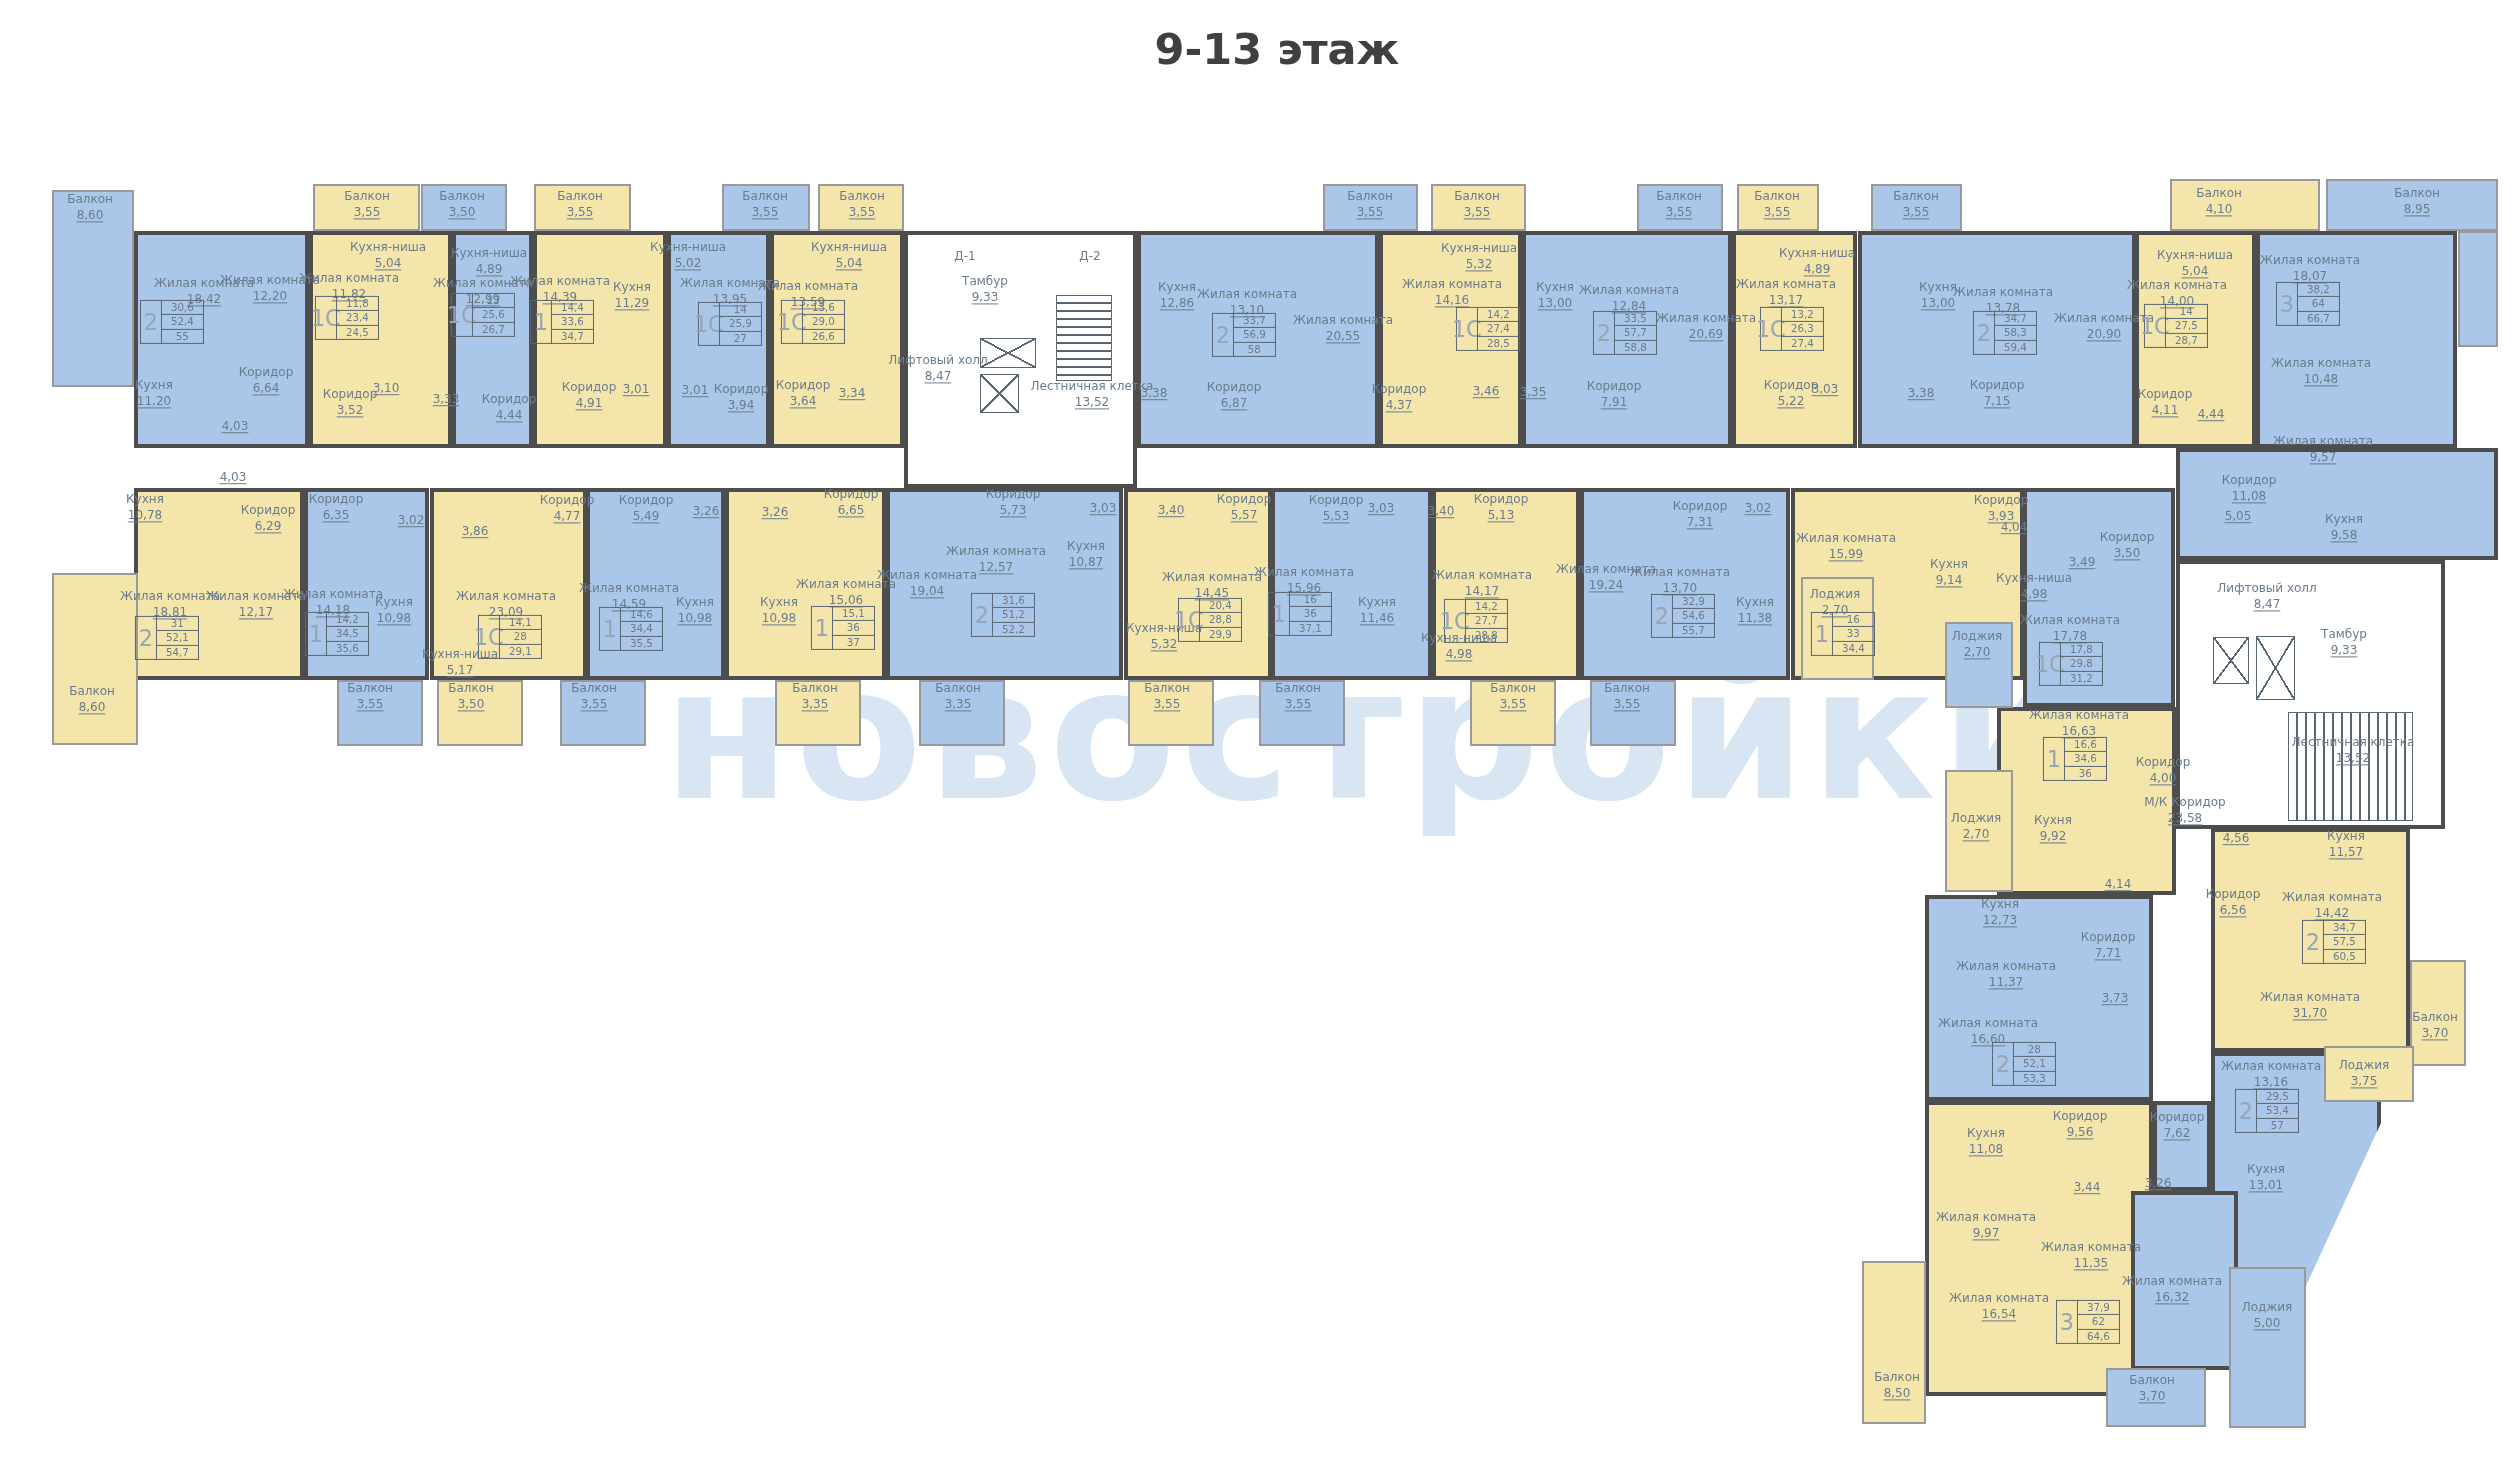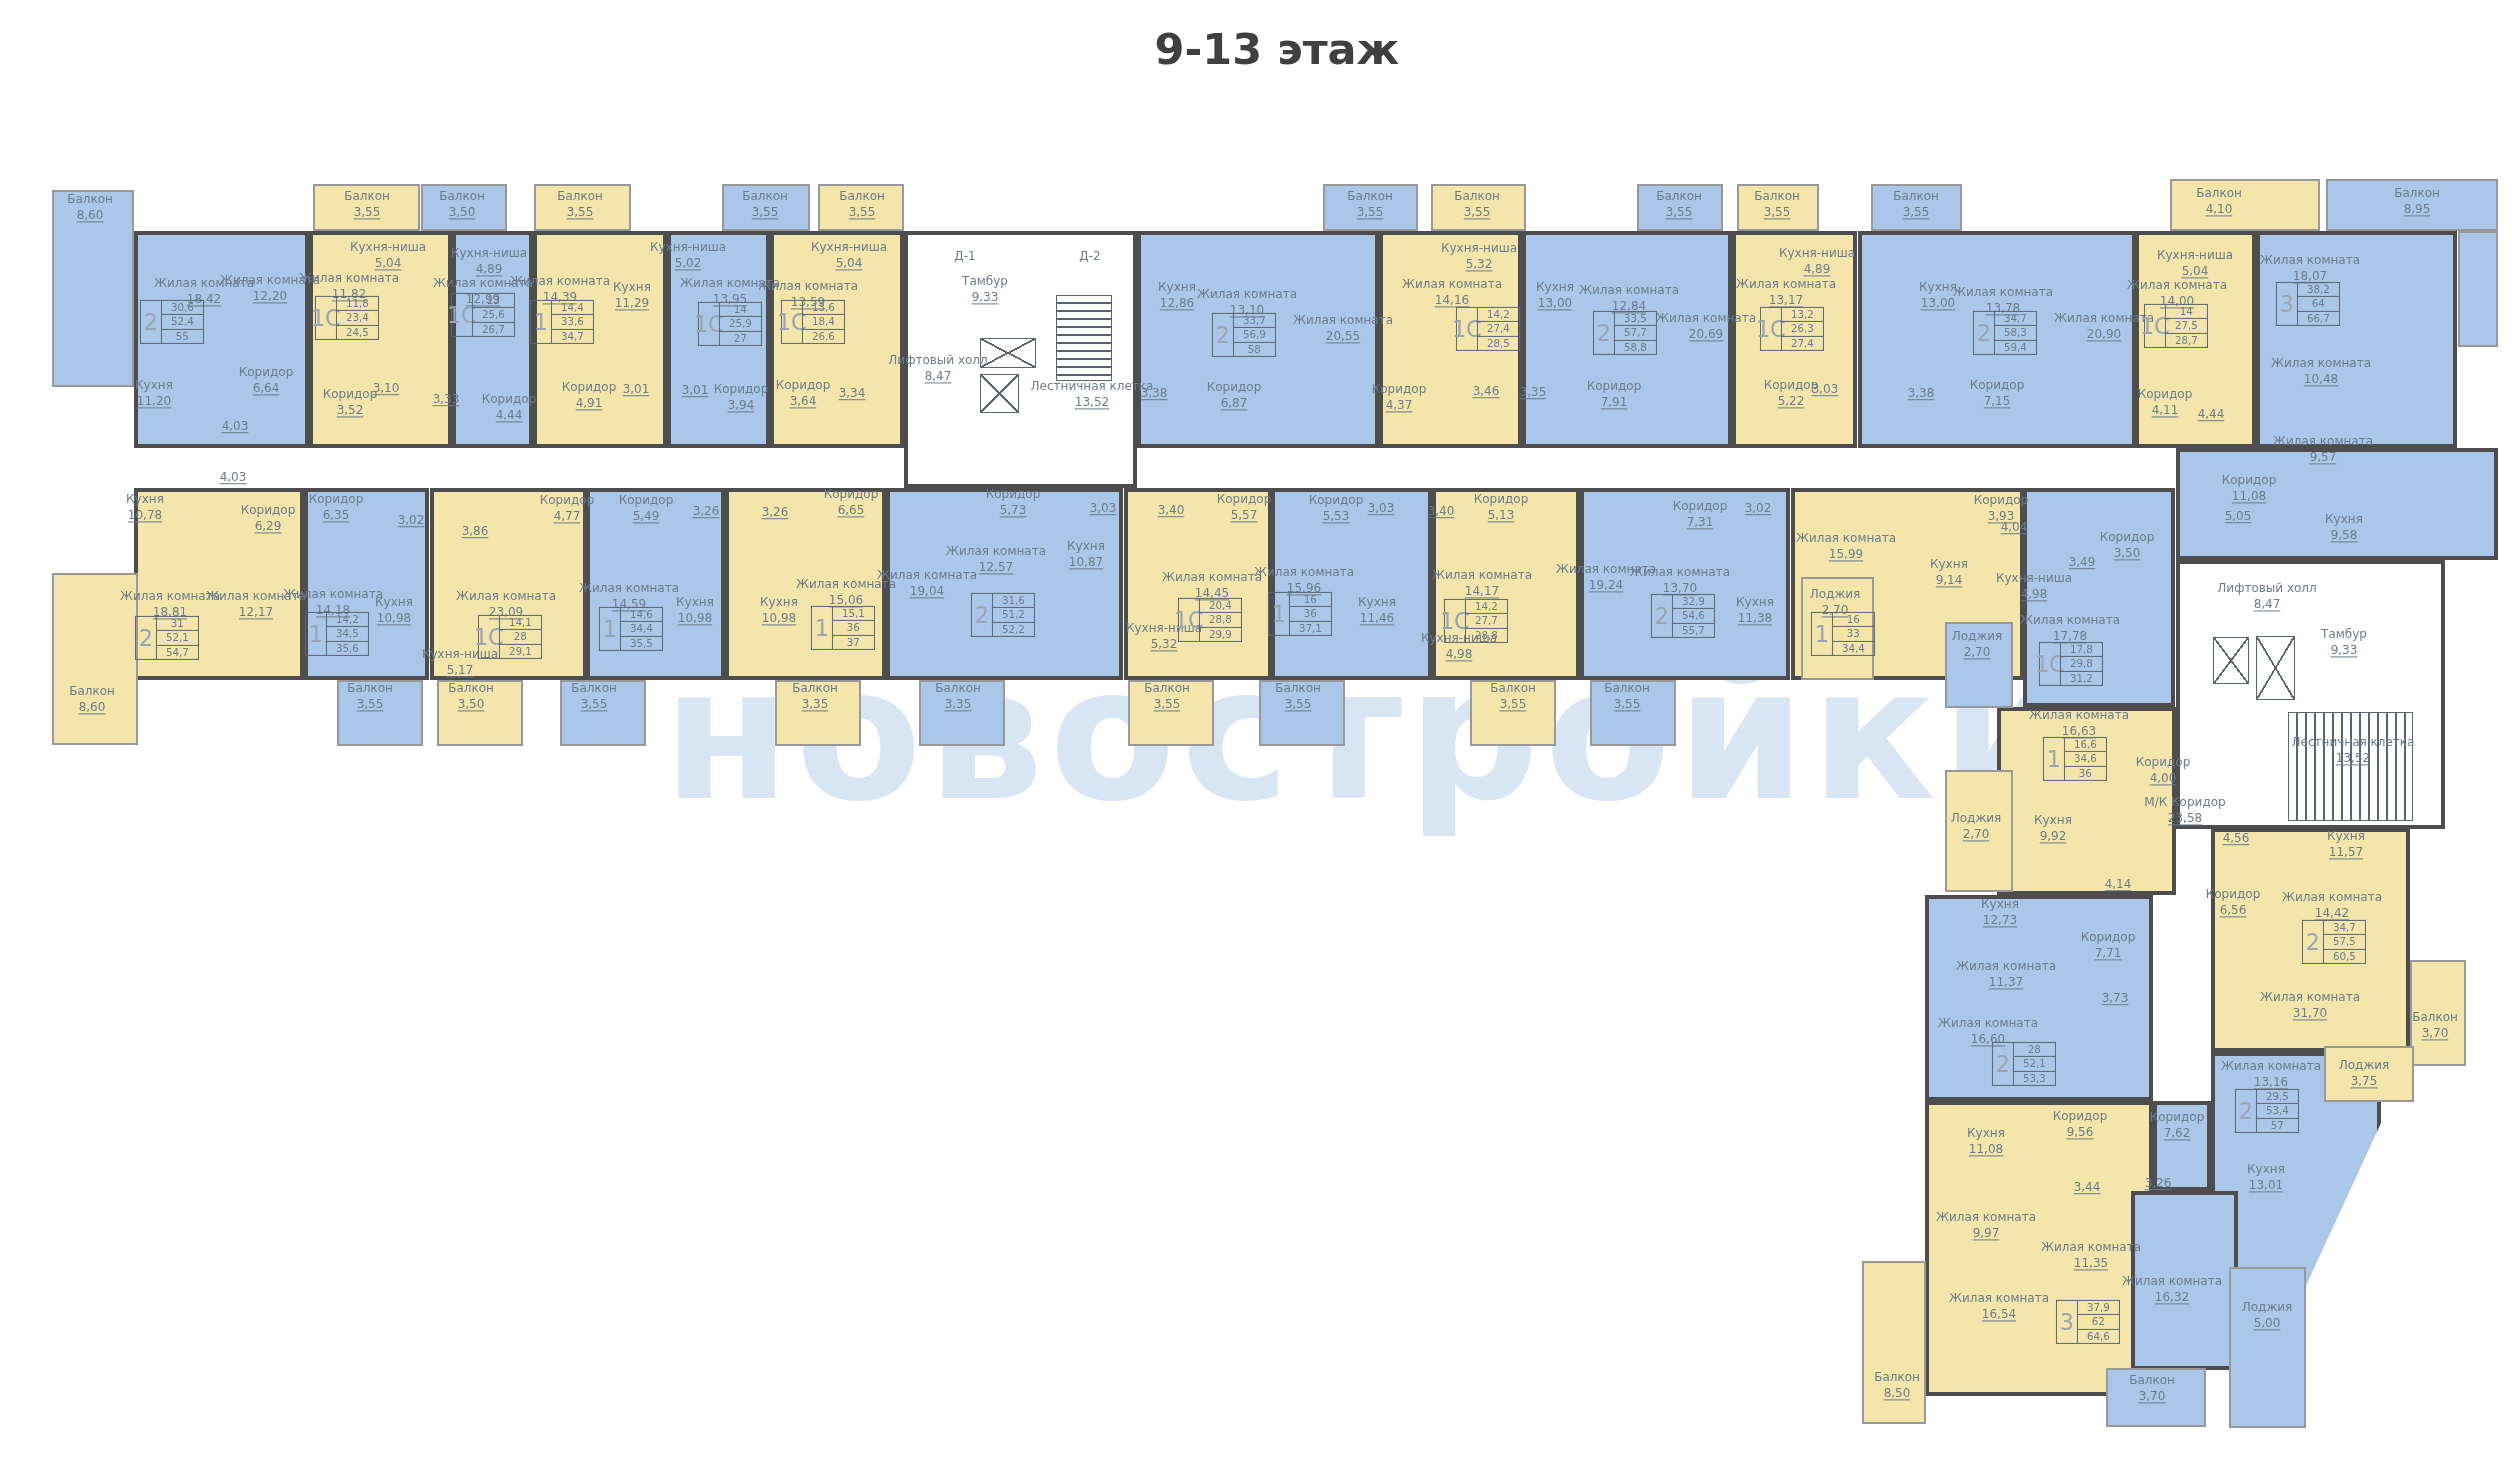--- a/index.html
+++ b/index.html
@@ -812,21 +812,21 @@
         <div class="vals">
           <div>14</div>
           <div>25,9</div>
           <div>27</div>
         </div>
       </div>
       <div class="badge" style="left: 813px; top: 322px;">
         <div class="num">1С</div>
         <div class="vals">
           <div>13,6</div>
-          <div>18,4</div>
+          <div>29,0</div>
           <div>26,6</div>
         </div>
       </div>
       <div class="badge" style="left: 1244px; top: 335px;">
         <div class="num">2</div>
         <div class="vals">
           <div>33,7</div>
           <div>56,9</div>
           <div>58</div>
         </div>

